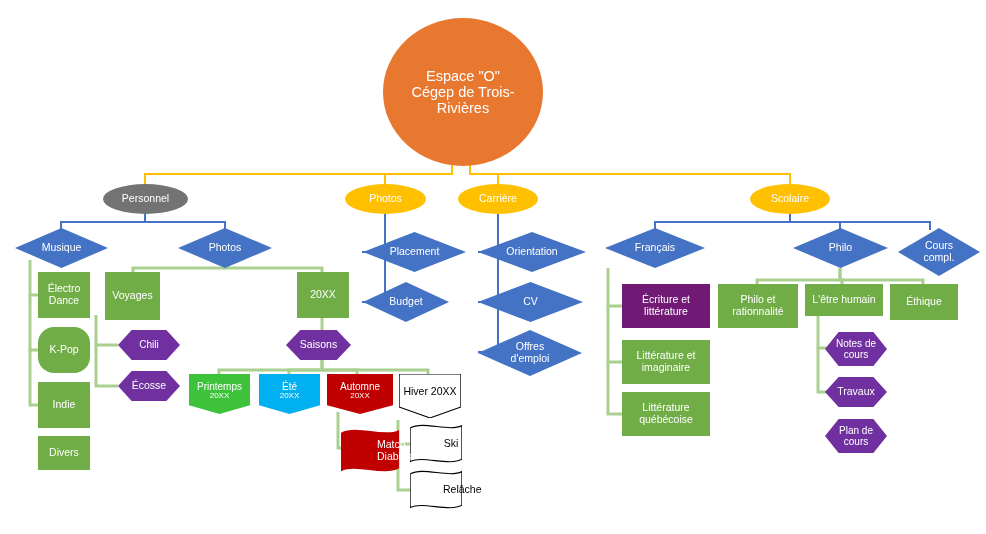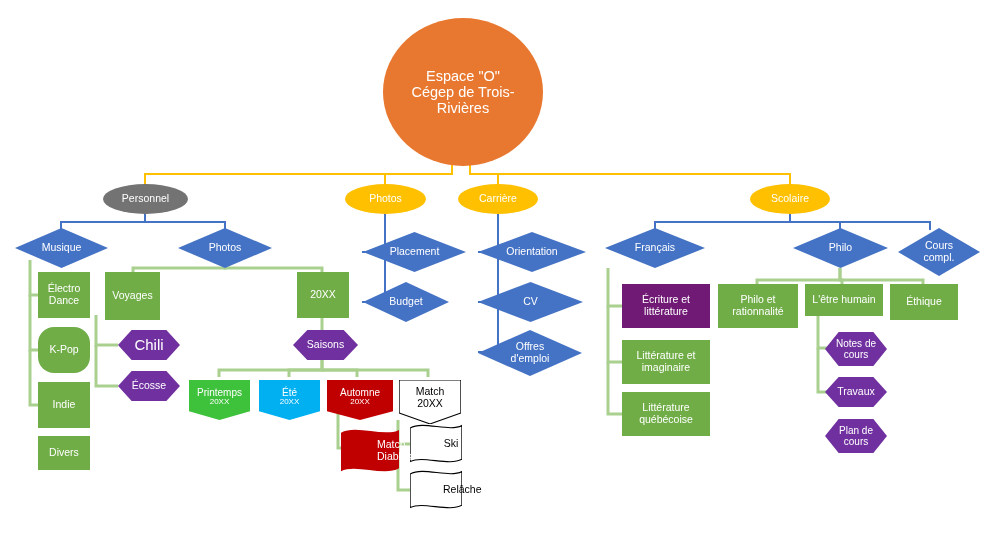--- a/index.html
+++ b/index.html
@@ -7,21 +7,21 @@
   body{font-family:"Liberation Sans",sans-serif;}
   #canvas{position:relative;width:986px;height:534px;background:#fff;overflow:hidden;}
   #svg-layer{position:absolute;left:0;top:0;width:986px;height:534px;}
   .node{position:absolute;display:flex;align-items:center;justify-content:center;text-align:center;box-sizing:border-box;color:#ffffff;line-height:1.12;}
   .node span{display:block;width:100%;padding:0 3px;box-sizing:border-box;}
   .n-circle{border-radius:50%;}
   .n-ellipse{border-radius:50%;}
   .n-rect{}
   .n-diamond{background:transparent!important;}
   .n-hex{background:transparent!important;}
-  .n-pent{background:transparent!important;margin-top:6px;}
+  .n-pent{background:transparent!important;}
   .n-wave{background:transparent!important;padding-left:30px;}
   .shape-svg{position:absolute;left:0;top:0;width:100%;height:100%;}
   .node .lbl{position:relative;z-index:2;}
   .dark-text{color:#000000;}
 </style>
 </head>
 <body>
 
 <div id="canvas">
 
@@ -202,35 +202,35 @@
   </div>
 
   <div class="node n-rect" style="left:105px;top:272px;width:55px;height:48px;background:#70AD47;font-size:10.5px;">
     <span class="lbl">Voyages</span>
   </div>
 
   <div class="node n-rect" style="left:297px;top:272px;width:52px;height:46px;background:#70AD47;font-size:10.5px;">
     <span class="lbl">20XX</span>
   </div>
 
-  <div class="node n-hex" style="left:118px;top:330px;width:62px;height:30px;font-size:15px;">
+  <div class="node n-hex" style="left:118px;top:330px;width:62px;height:30px;font-size:10px;">
     <svg class="shape-svg" viewBox="0 0 100 100" preserveAspectRatio="none">
         <polygon points="22,0 78,0 100,50 78,100 22,100 0,50" fill="#7030A0"></polygon>
       </svg>
     <span class="lbl">Chili</span>
   </div>
 
   <div class="node n-hex" style="left:118px;top:371px;width:62px;height:30px;font-size:10.5px;">
     <svg class="shape-svg" viewBox="0 0 100 100" preserveAspectRatio="none">
         <polygon points="22,0 78,0 100,50 78,100 22,100 0,50" fill="#7030A0"></polygon>
       </svg>
     <span class="lbl">Écosse</span>
   </div>
 
-  <div class="node n-hex" style="left:293px;top:330px;width:65px;height:30px;font-size:10.5px;">
+  <div class="node n-hex" style="left:286px;top:330px;width:65px;height:30px;font-size:10.5px;">
     <svg class="shape-svg" viewBox="0 0 100 100" preserveAspectRatio="none">
         <polygon points="22,0 78,0 100,50 78,100 22,100 0,50" fill="#7030A0"></polygon>
       </svg>
     <span class="lbl">Saisons</span>
   </div>
 
   <div class="node n-pent" style="left:189px;top:374px;width:61px;height:40px;font-size:10px;">
     <svg class="shape-svg" viewBox="0 0 100 100" preserveAspectRatio="none">
         <polygon points="0,0 100,0 100,78 50,100 0,78" fill="#3EC13B"></polygon>
       </svg>
@@ -261,21 +261,21 @@
           <span>Automne</span> 
           <span style="font-size:8px;">20XX</span>
         </span>
     </span>
   </div>
 
   <div class="node n-pent dark-text" style="left:399px;top:374px;width:62px;height:44px;font-size:10.5px;">
     <svg class="shape-svg" viewBox="0 0 100 100" preserveAspectRatio="none">
         <polygon points="0,0 100,0 100,75 50,100 0,75" fill="#FFFFFF" stroke="#000000" stroke-width="2.2"></polygon>
       </svg>
-    <span class="lbl" style="margin-bottom:8px;">Match 20XX</span>
+    <span class="lbl" style="margin-bottom:8px;">Hiver 20XX</span>
   </div>
 
   <div class="node n-wave" style="left:341px;top:427px;width:58px;height:48px;font-size:10.5px;">
     <svg class="shape-svg" viewBox="0 0 100 100" preserveAspectRatio="none">
       <path d="M0,12 C25,-6 75,22 100,6 L100,86 C75,104 25,76 0,92 Z" fill="#C00000"></path>
     </svg>
     <span class="lbl">
       <span>Match</span>
       <span>Diablos</span>
     </span>

